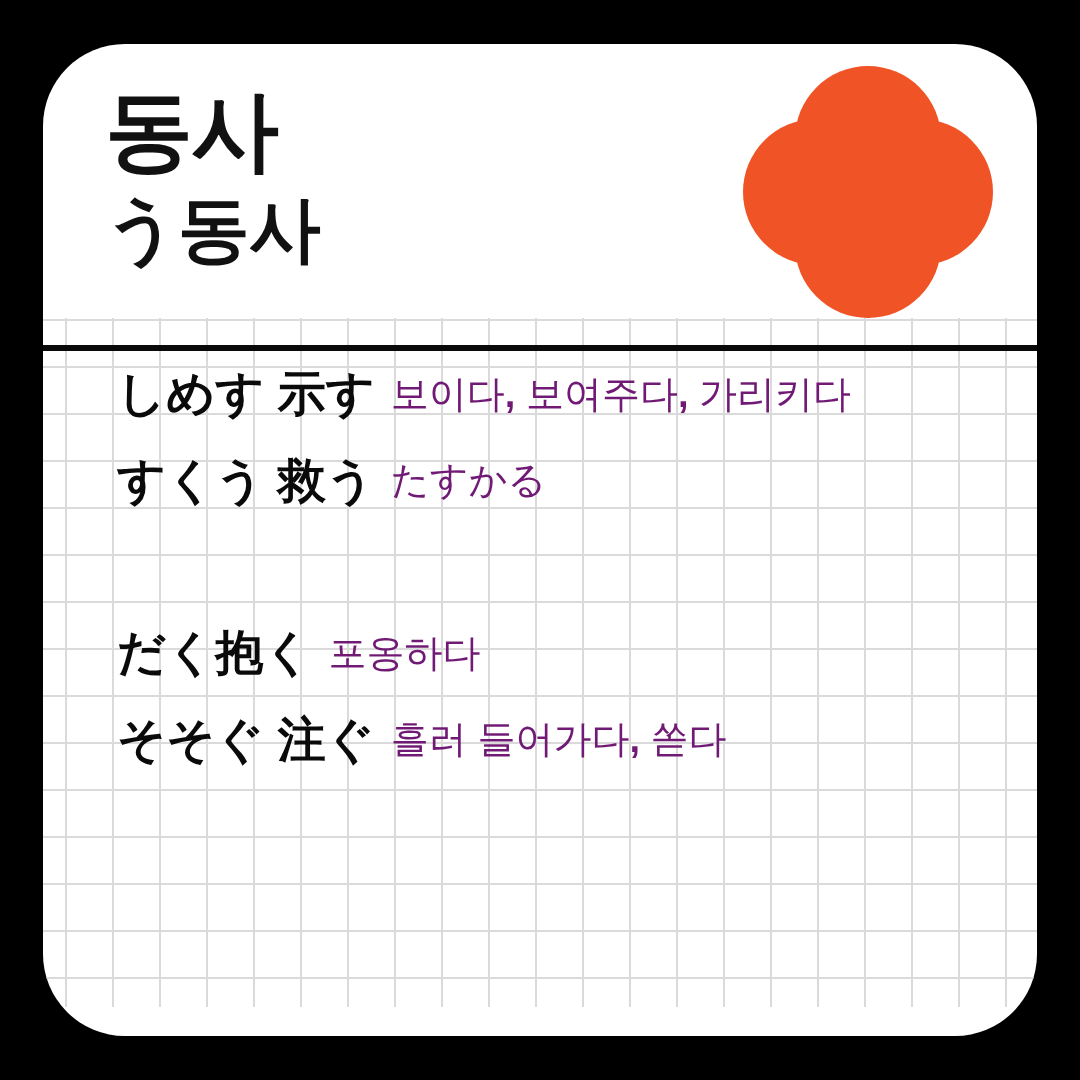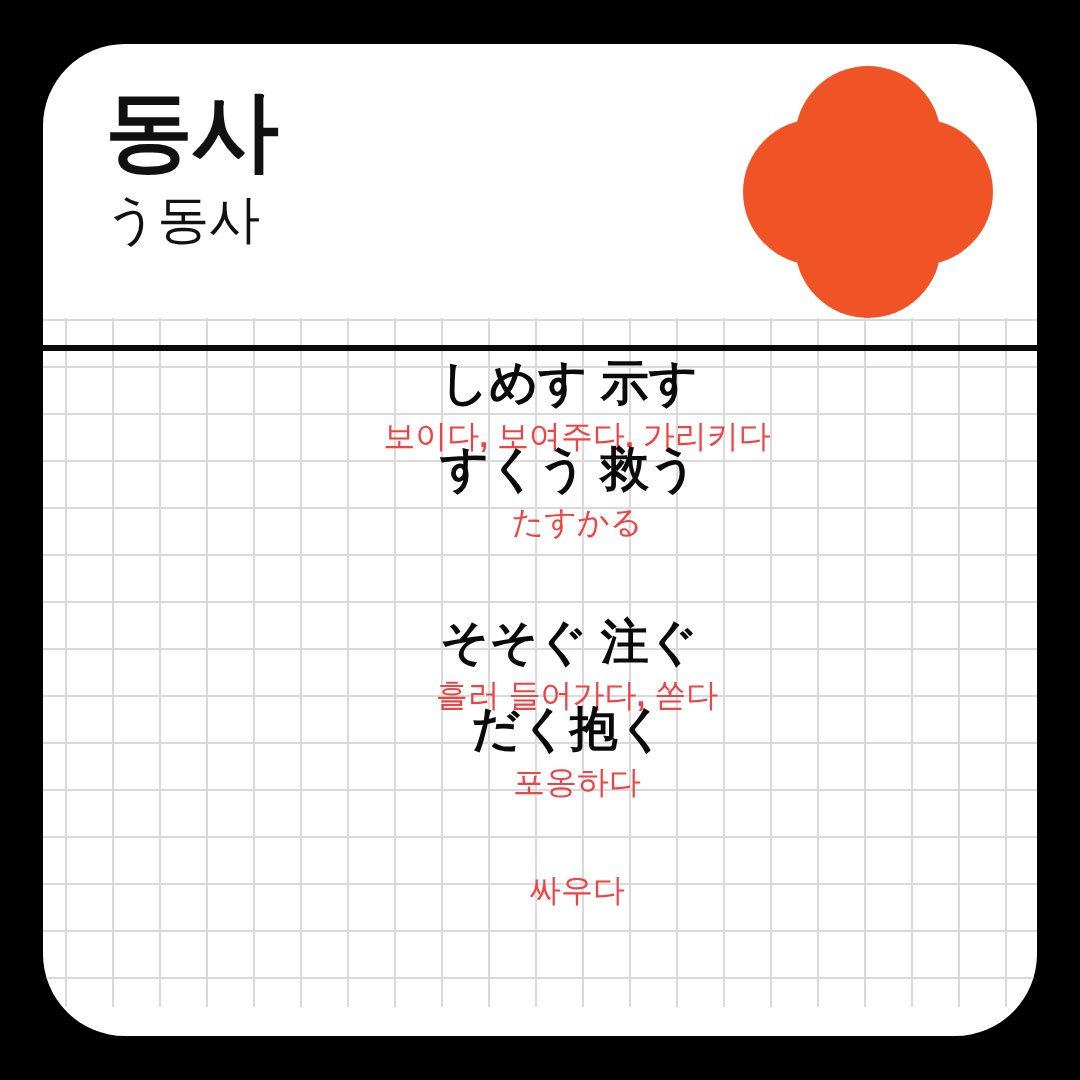--- a/index.html
+++ b/index.html
@@ -38,37 +38,37 @@
   .lobe-bottom{left:54px; top:106px;}
   .lobe-left  {left:2px;  top:53px;}
   .lobe-right {left:106px;top:53px;}
   
   .header{position:absolute;left:62px;top:40px;}
   .title{
     font-size:88px;line-height:1.06;font-weight:900;letter-spacing:-2px;
     color:var(--ink);
   }
   .subtitle{
-    margin-top:16px;font-size:52px;line-height:1.0;font-weight:400;
+    margin-top:16px;font-size:72px;line-height:1.0;font-weight:700;
     letter-spacing:-1px;color:var(--ink);
   }
   
   .rule{position:absolute;left:0;right:0;top:301px;height:6px;background:#0a0a0a;}
   
   .rows{position:absolute;left:0;right:0;top:307px;}
   .row{
     height:86.4px;display:flex;align-items:center;
-    padding-left:74px;white-space:nowrap;flex-direction:column;
+    padding-left:74px;white-space:nowrap;
   }
   .jp{
     font-weight:900;font-size:48px;letter-spacing:0px;color:#0a0a0a;
     margin-right:16px;
   }
   .kr{
-    font-weight:400;font-size:32px;color:#ef4444;letter-spacing:0px;
+    font-weight:400;font-size:38px;color:#701a75;letter-spacing:0px;
   }
   .comma{font-weight:900;}
 </style>
 </head>
 <body>
 
 <div class="stage">
   <div class="card">
 
     <div class="grid"></div>
@@ -95,31 +95,30 @@
 
   <div class="row">
     <span class="jp">すくう 救う</span>
     <span class="kr">たすかる</span>
   </div>
 
   <div class="row">
   </div>
 
   <div class="row">
-    <span class="jp">そそぐ 注ぐ</span>
-    <span class="kr">흘러 들어가다<span class="comma">,</span> 쏟다</span>
+    <span class="jp">だく抱く</span>
+    <span class="kr">포옹하다</span>
   </div>
 
   <div class="row">
-    <span class="jp">だく抱く</span>
-    <span class="kr">포옹하다</span>
+    <span class="jp">そそぐ 注ぐ</span>
+    <span class="kr">흘러 들어가다<span class="comma">,</span> 쏟다</span>
   </div>
 
   <div class="row">
   </div>
 
   <div class="row">
-    <span class="kr">싸우다</span>
   </div>
 </div>
 
   </div>
 </div>
 
 </body></html>

